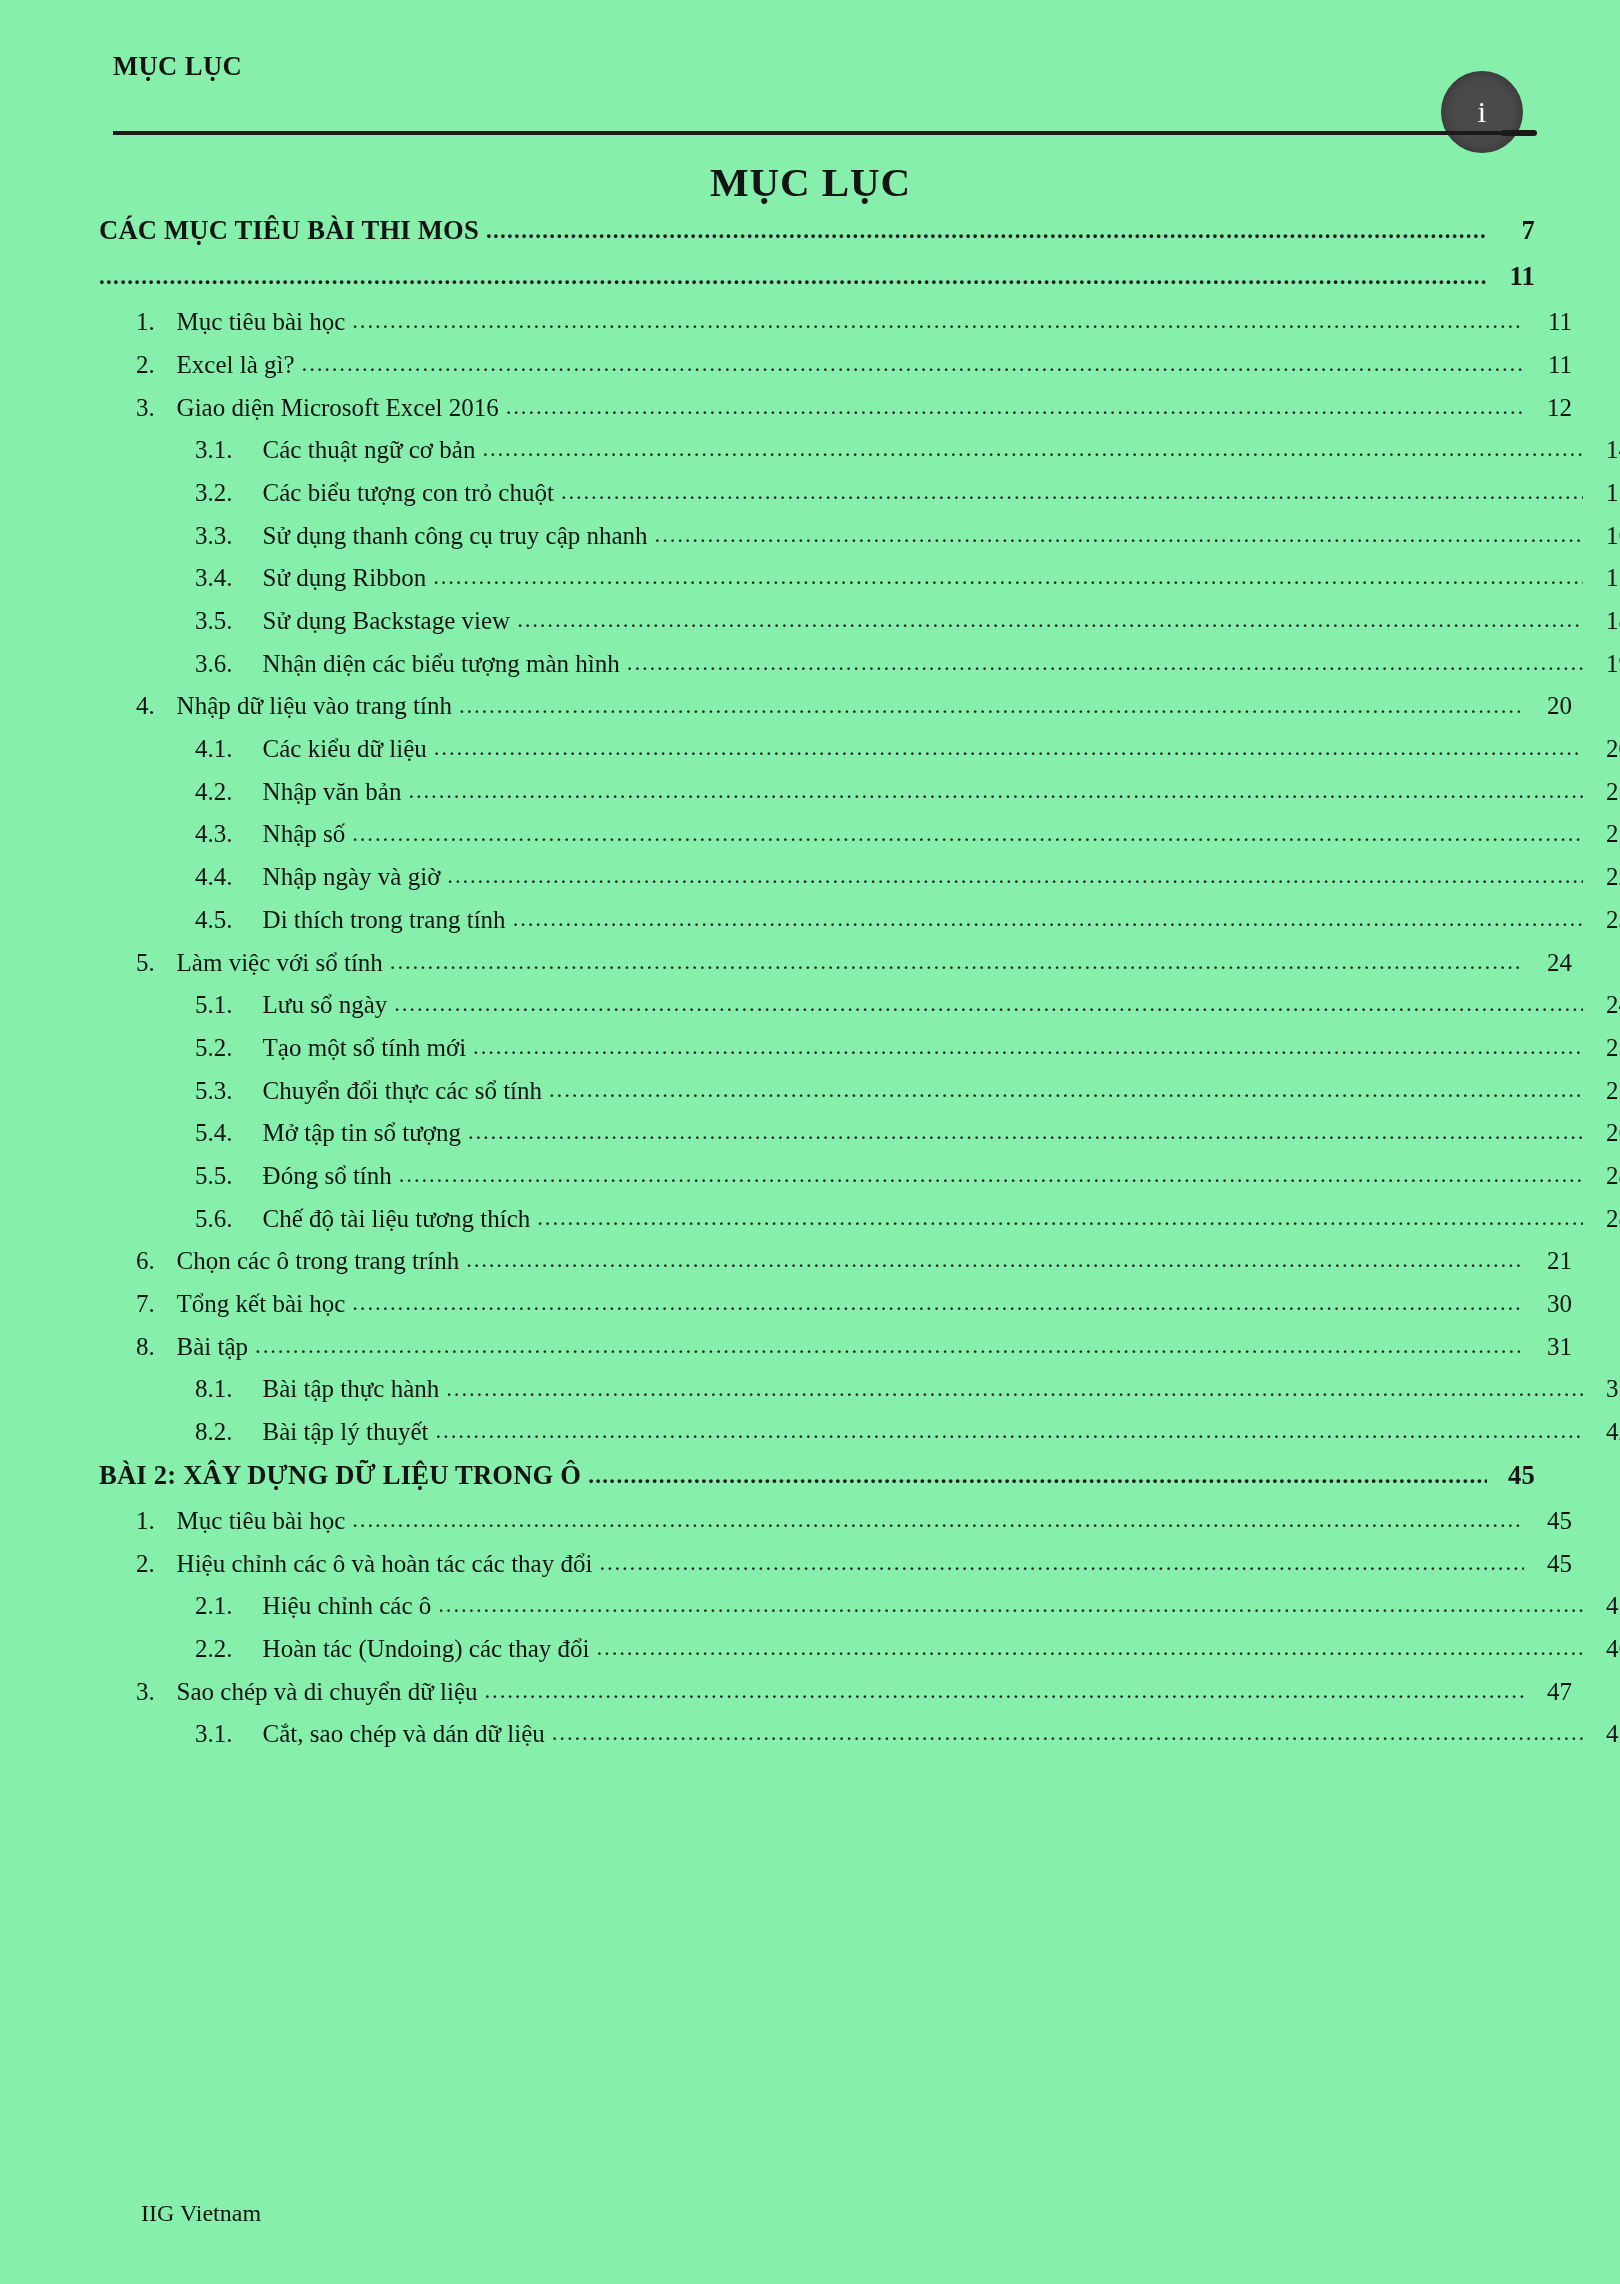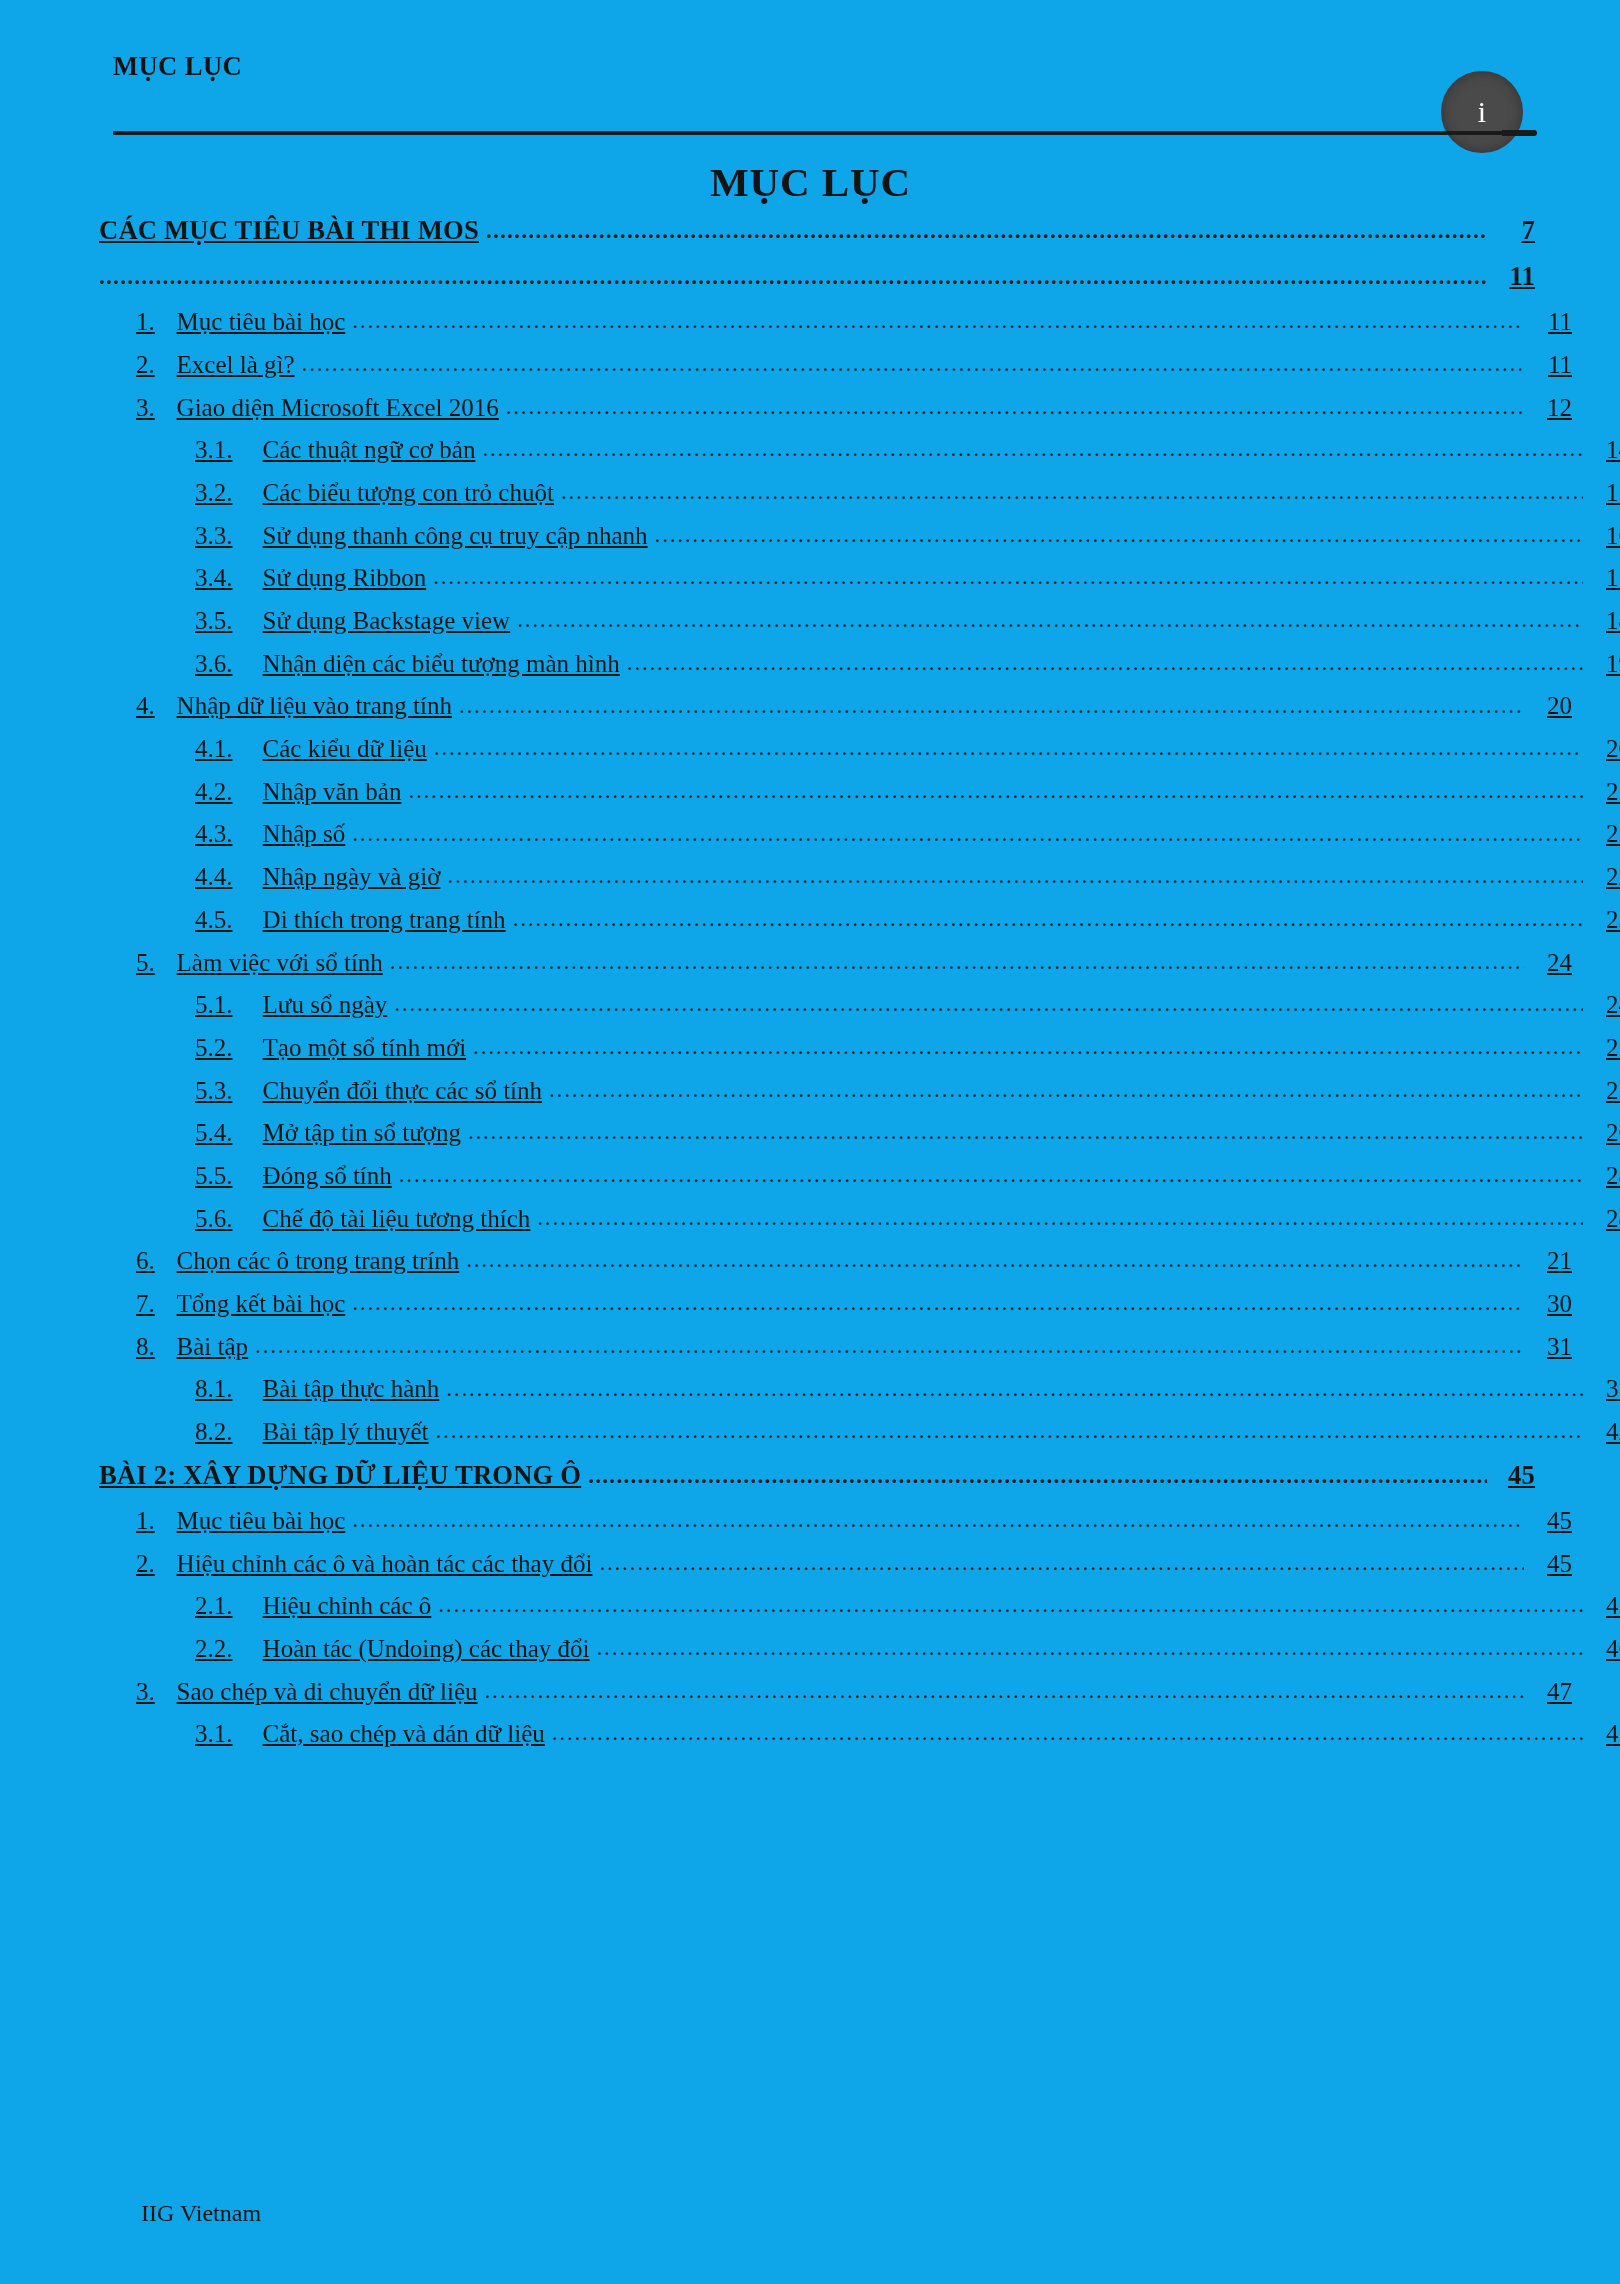--- a/index.html
+++ b/index.html
@@ -4,21 +4,21 @@
 <style>
   html, body {
     margin: 0;
     padding: 0;
     background: #ffffff;
   }
   .page {
     position: relative;
     width: 1621px;
     height: 2284px;
-    background: #0ea5e9;
+    background: #86efac;
     font-family: "Liberation Serif", serif;
     color: #141414;
     overflow: hidden;
     box-sizing: border-box;
   }
 
   
   .header-row {
     position: absolute;
     top: 51px;
@@ -89,21 +89,20 @@
     width: 1436px;
   }
   .toc-row {
     display: flex;
     align-items: center;
     width: 100%;
     font-size: 25px;
     line-height: 1.0;
     margin-bottom: 17.7px;
     white-space: nowrap;
-    text-decoration: underline;
   }
   .toc-row .num {
     flex: 0 0 auto;
     padding-right: 10.6px;
   }
   .toc-row .label {
     flex: 0 0 auto;
     padding-right: 7px;
   }
   .toc-row .leader {

